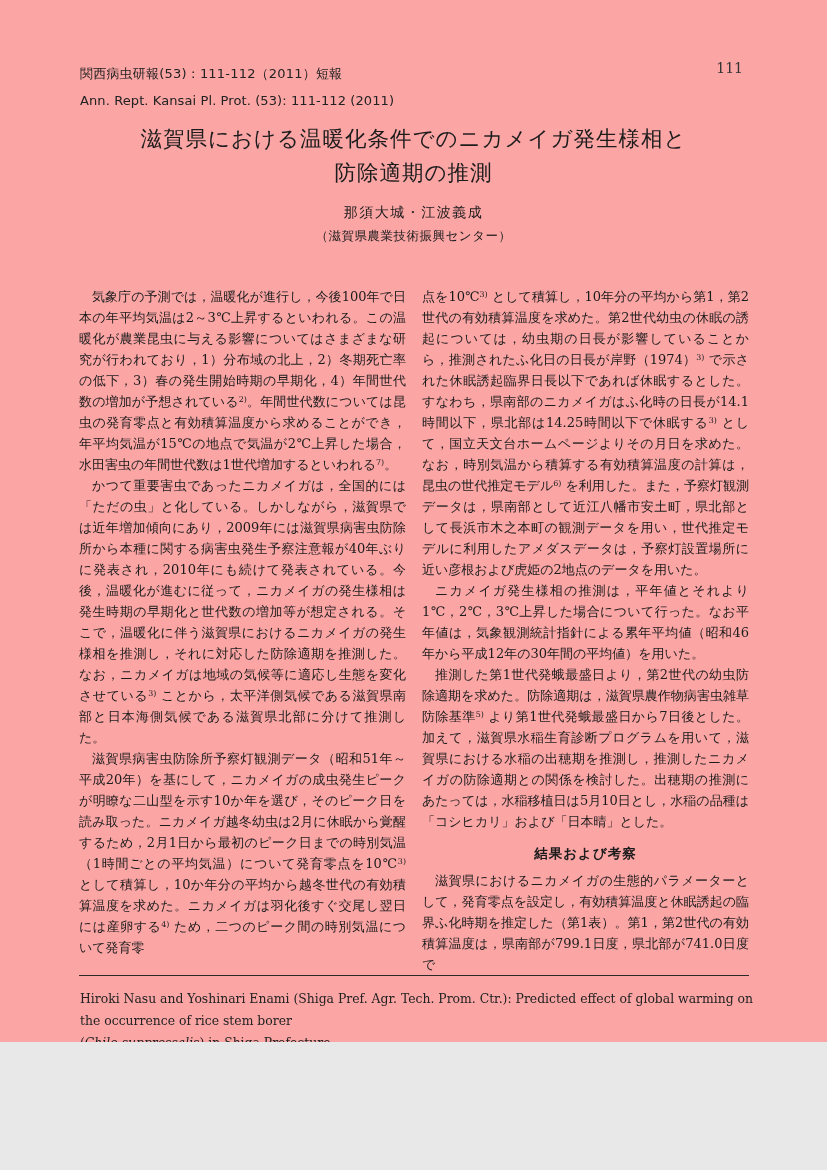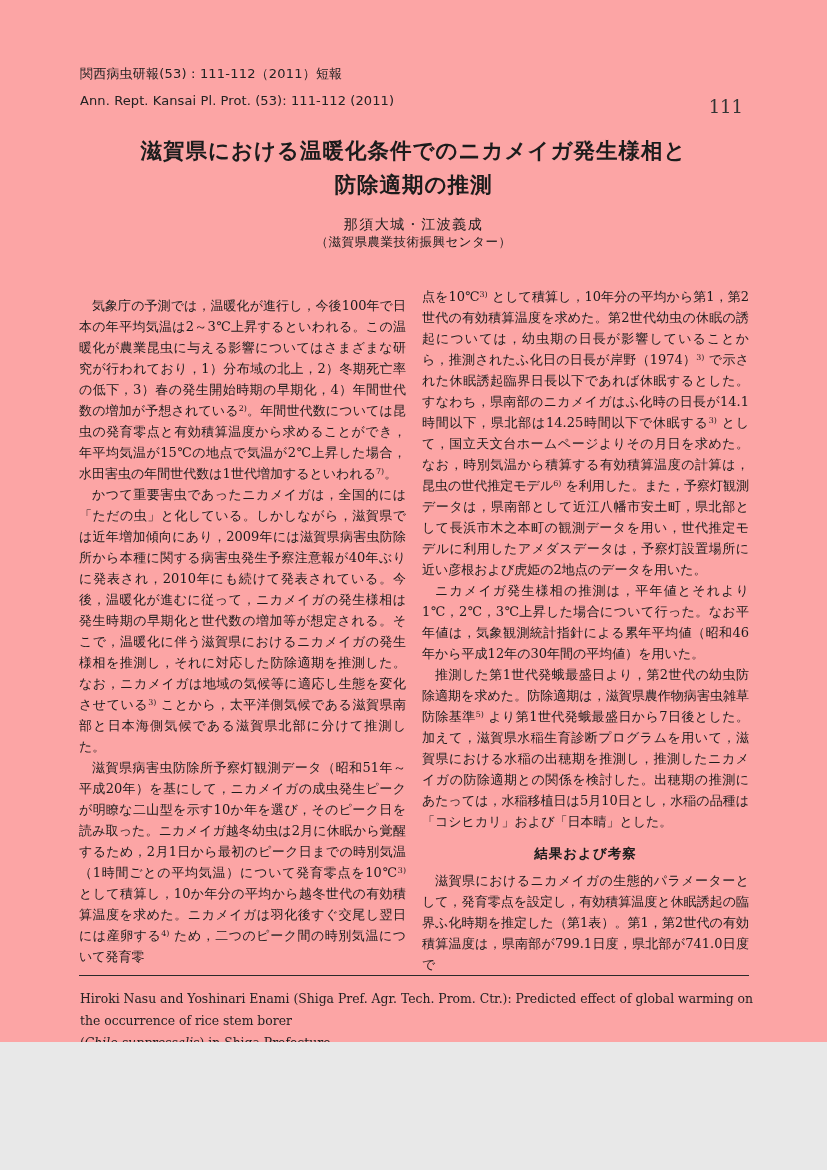--- a/index.html
+++ b/index.html
@@ -27,58 +27,57 @@
     font-size: 13px;
     line-height: 27px;
     color: #222;
   }
   .running-head .cite-jp { letter-spacing: 0.2px; }
   .running-head .cite-en { letter-spacing: 0.1px; }
   .page-number {
     position: absolute;
     top: 60px;
     right: 84px;
-    font-size: 18px;
+    font-size: 14px;
     color: #333;
     font-family: "DejaVu Serif", "Liberation Serif", serif;
-    margin-top: 36px;
   }
   
   .title-block {
     position: absolute;
     top: 122px;
     left: 0;
     width: 100%;
     text-align: center;
   }
   .paper-title {
     font-size: 21.5px;
-    font-weight: bold;
+    font-weight: normal;
     line-height: 34px;
     letter-spacing: 1px;
-    margin: 12px;
+    margin: 0;
   }
   .authors {
     margin-top: 14px;
     font-size: 14px;
     letter-spacing: 1.5px;
   }
   .affiliation {
+    margin-top: 6px;
     font-size: 12.5px;
     letter-spacing: 0.5px;
   }
   
   .columns {
     position: absolute;
     top: 286px;
     left: 79px;
     width: 670px;
     display: flex;
     gap: 16px;
-    align-items: center;
   }
   .column {
     width: 327px;
     font-size: 13px;
     line-height: 21px;
     text-align: justify;
   }
   .column p.para {
     margin: 0;
   }

